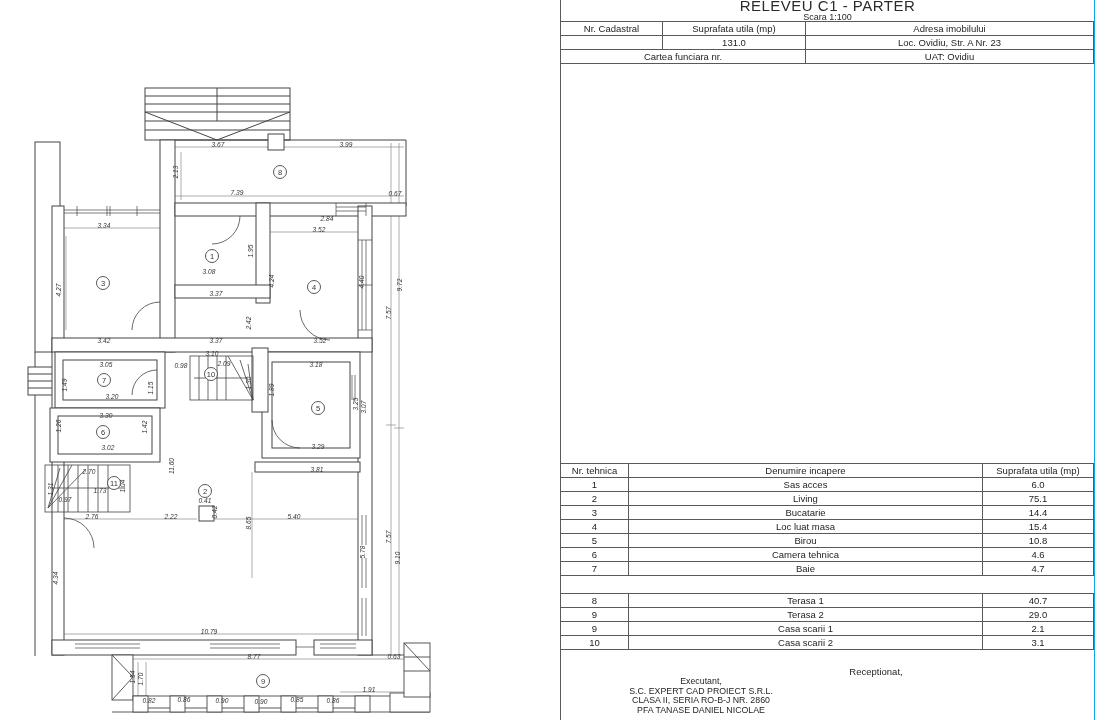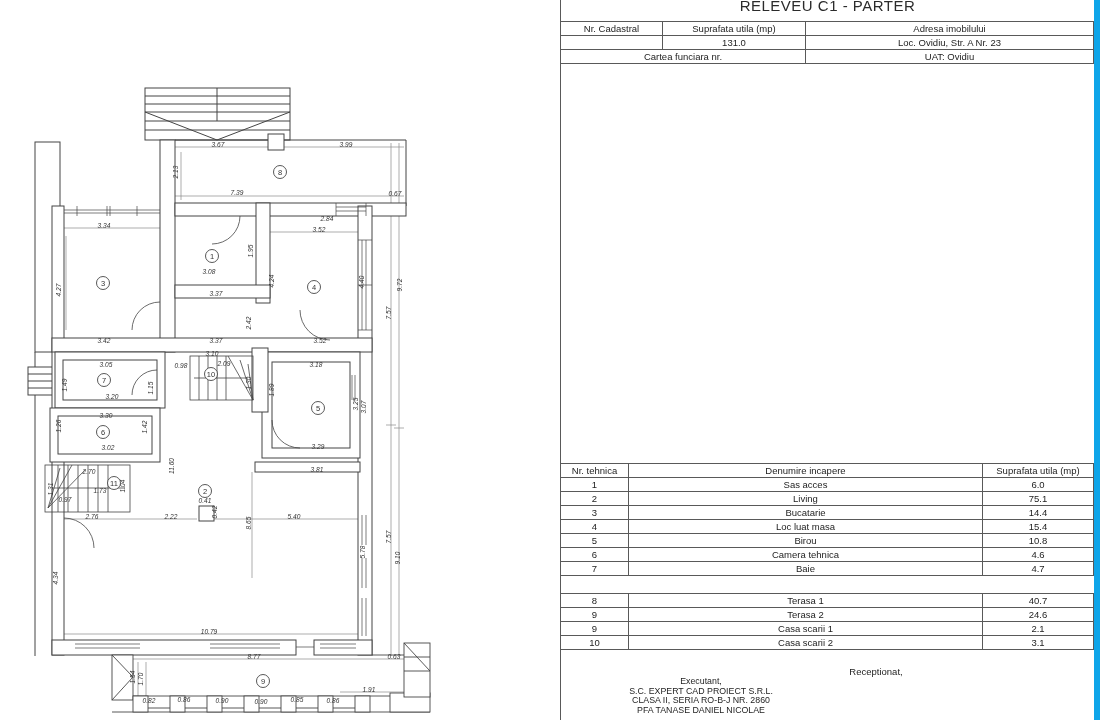--- a/index.html
+++ b/index.html
@@ -1,20 +1,20 @@
 <!DOCTYPE html>
 <html><head>
 <meta charset="utf-8">
 <style>
   html,body{margin:0;padding:0;background:#e8e8e8;}
   .page{position:relative;width:1114px;height:720px;background:#fff;overflow:hidden;
         font-family:"Liberation Sans",sans-serif;color:#1d1d1d;}
   
   .right-panel{position:absolute;left:560px;top:0;width:533px;height:720px;
-        border-left:1px solid #595959;border-right:6px solid #0ea5e9;background:#fff;}
+        border-left:1px solid #595959;border-right:1px solid #0ea5e9;background:#fff;}
   .doc-title{position:absolute;top:-3px;left:0;width:100%;text-align:center;
         font-size:15px;letter-spacing:.5px;color:#2b2b2b;}
   .doc-scale{position:absolute;top:12px;left:0;width:100%;text-align:center;font-size:9px;color:#2b2b2b;}
   table{border-collapse:collapse;table-layout:fixed;position:absolute;left:-1px;width:534px;}
   td,th{border:1px solid #595959;font-size:9.5px;font-weight:normal;padding:0 3px;
         height:13px;line-height:12px;overflow:hidden;white-space:nowrap;color:#1d1d1d;}
   .t-header{top:21px;}
   .t-rooms{top:463px;}
   .t-annex{top:593px;}
   .c-center{text-align:center;}
@@ -290,20 +290,21 @@
           <circle cx="205" cy="491" r="6.5" fill="#fff" stroke="#454545" stroke-width="0.9"></circle>
           <text class="rno" x="205" y="493.6">2</text>
           <circle cx="263" cy="681" r="6.5" fill="#fff" stroke="#454545" stroke-width="0.9"></circle>
           <text class="rno" x="263" y="683.6">9</text>
         </g>
     </svg>
   </div>
 
   <div class="right-panel">
     <div class="doc-title">RELEVEU C1 - PARTER</div>
+    <div class="doc-scale">Scara 1:100</div>
 
     <table class="t-header">
       <colgroup>
           <col style="width:102px">
           <col style="width:143px">
           <col>
         </colgroup>
       <tbody>
           <tr style="height:14px">
         <td class="c-center">Nr. Cadastral</td>
@@ -383,21 +384,21 @@
         </colgroup>
       <tbody>
           <tr>
             <td class="c-center">8</td>
             <td class="c-left">Terasa 1</td>
             <td class="c-center">40.7</td>
           </tr>
           <tr>
             <td class="c-center">9</td>
             <td class="c-left">Terasa 2</td>
-            <td class="c-center">24.6</td>
+            <td class="c-center">29.0</td>
           </tr>
           <tr>
             <td class="c-center">9</td>
             <td class="c-left">Casa scarii 1</td>
             <td class="c-center">2.1</td>
           </tr>
           <tr>
             <td class="c-center">10</td>
             <td class="c-left">Casa scarii 2</td>
             <td class="c-center">3.1</td>

